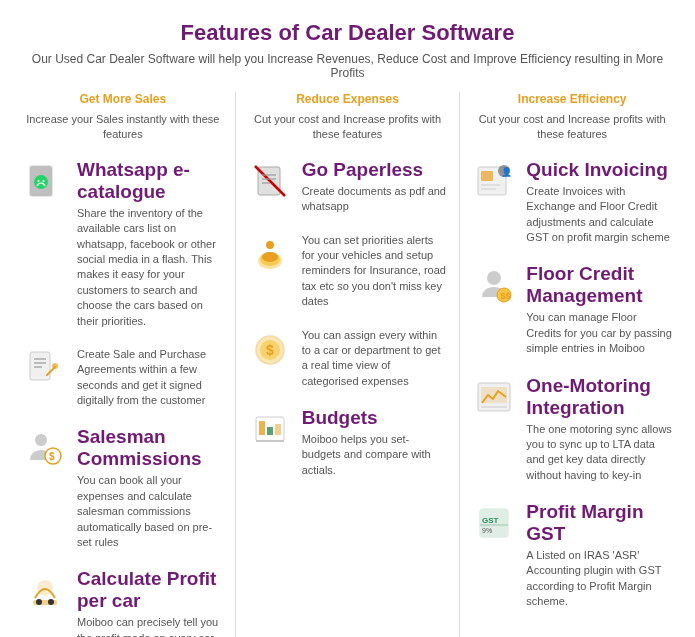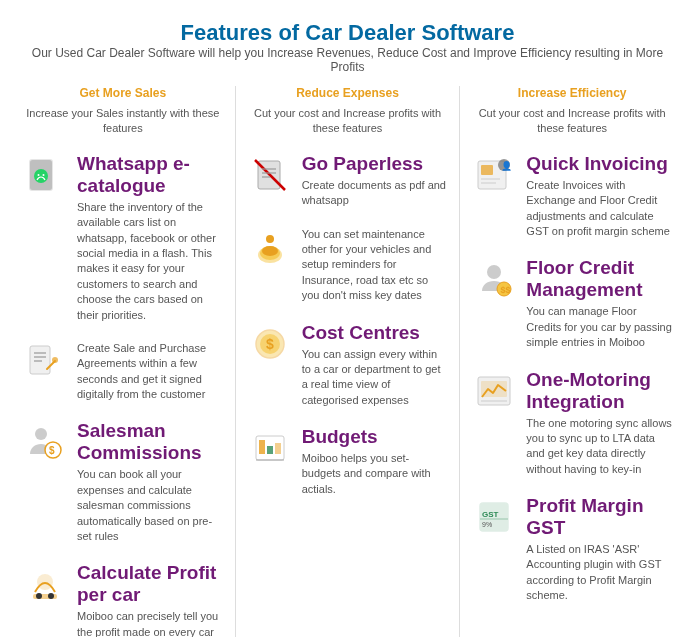--- a/index.html
+++ b/index.html
@@ -9,23 +9,24 @@
       width: 695px;
       font-size: 13px;
       color: #333;
     }
     .page {
       width: 695px;
       padding: 20px 15px;
     }
     .main-title {
       text-align: center;
-      color: #0369a1;
+      color: #701a75;
       font-size: 22px;
       font-weight: bold;
+      margin-bottom: 6px;
     }
     .main-subtitle {
       text-align: center;
       color: #555;
       font-size: 12px;
       margin-bottom: 12px;
     }
     .columns {
       display: flex;
       gap: 0;
@@ -187,34 +188,33 @@
         <div class="feature-icon">
           <svg class="feature-svg" viewBox="0 0 40 40" fill="none" xmlns="http://www.w3.org/2000/svg">
             <ellipse cx="20" cy="26" rx="12" ry="8" fill="#f5c542" opacity="0.5"></ellipse>
             <ellipse cx="20" cy="24" rx="10" ry="7" fill="#f5c542" opacity="0.8"></ellipse>
             <ellipse cx="20" cy="22" rx="8" ry="5" fill="#e8a020"></ellipse>
             <circle cx="20" cy="10" r="4" fill="#e8a020"></circle>
             <path d="M16 10 Q20 6 24 10" fill="#e8a020"></path>
           </svg>
         </div>
         <div class="feature-text">
-          <div class="feature-desc">You can set maintenance other for your vehicles and setup reminders for Insurance, road tax etc so you don't miss key dates</div>
+          <div class="feature-desc">You can set priorities alerts for your vehicles and setup reminders for Insurance, road tax etc so you don't miss key dates</div>
         </div>
       </div>
 
       <div class="feature-item">
         <div class="feature-icon">
           <svg class="feature-svg" viewBox="0 0 40 40" fill="none" xmlns="http://www.w3.org/2000/svg">
             <circle cx="20" cy="20" r="14" fill="#f5c542" opacity="0.4" stroke="#e8a020" stroke-width="1.5"></circle>
             <circle cx="20" cy="20" r="10" fill="#f5c542" opacity="0.6"></circle>
             <text x="16" y="25" font-size="14" fill="#e8a020" font-weight="bold">$</text>
           </svg>
         </div>
         <div class="feature-text">
-          <div class="feature-title">Cost Centres</div>
           <div class="feature-desc">You can assign every within to a car or department to get a real time view of categorised expenses</div>
         </div>
       </div>
 
       <div class="feature-item">
         <div class="feature-icon">
           <svg class="feature-svg" viewBox="0 0 40 40" fill="none" xmlns="http://www.w3.org/2000/svg">
             <rect x="6" y="8" width="28" height="24" rx="2" fill="#fff" stroke="#ccc" stroke-width="1"></rect>
             <rect x="9" y="12" width="6" height="14" fill="#e8a020" opacity="0.8"></rect>
             <rect x="17" y="18" width="6" height="8" fill="#2e8b57" opacity="0.8"></rect>

